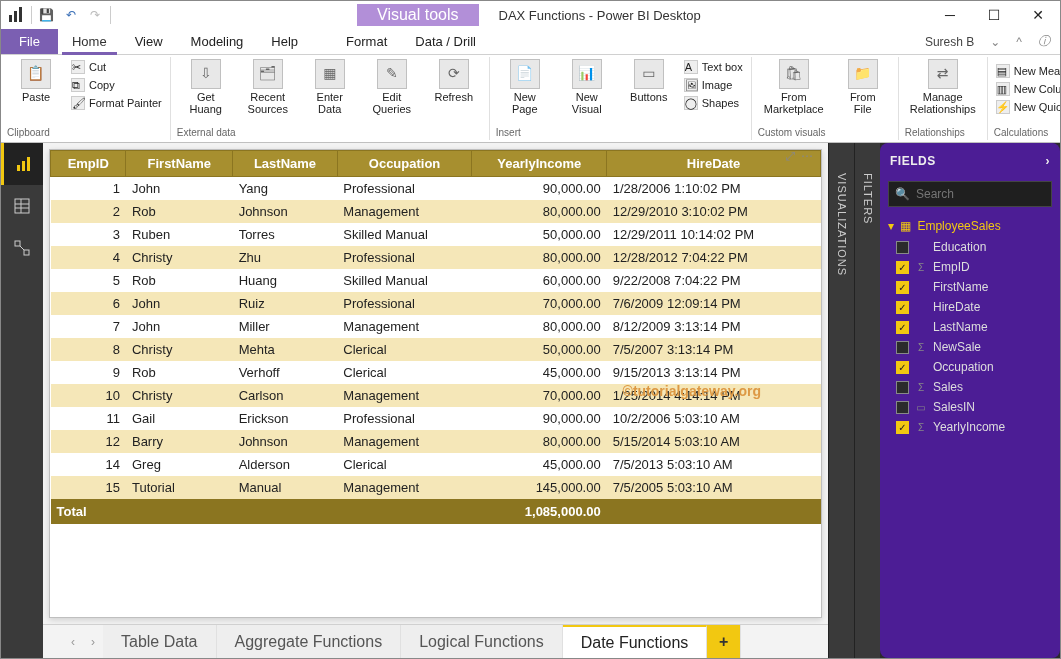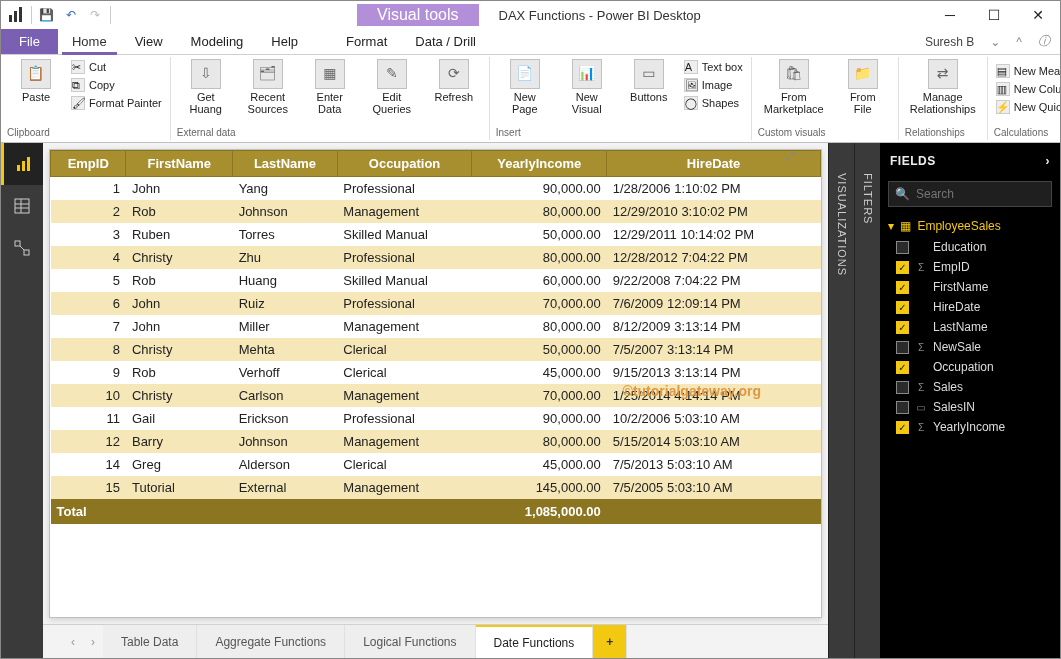--- a/index.html
+++ b/index.html
@@ -52,30 +52,30 @@
   .dtable th { background: #a78f2f; color: #fff; font-weight: bold; text-align: center; padding: 5px 6px; border: 1px solid #8b7520; }
   .dtable td { padding: 4px 6px; border-bottom: 0; }
   .dtable tbody tr:nth-child(even) td { background: #f5e7b8; }
   .dtable td.r { text-align: right; }
   .dtable tfoot td { background: #8b7520; color: #fff; font-weight: bold; padding: 5px 6px; margin-left: 43px; }
   .watermark { position: absolute; top: 233px; right: 60px; color: #d94; font-weight: bold; font-size: 14px; }
 
   
   .page-tabs { height: 34px; background: #f3f3f3; border-top: 1px solid #d0d0d0; display: flex; align-items: stretch; padding-left: 20px; }
   .page-tabs .arrow { width: 20px; display: flex; align-items: center; justify-content: center; color: #999; cursor: pointer; }
-  .ptab { padding: 0 18px; display: flex; align-items: center; font-size: 12px; color: #555; cursor: pointer; border-right: 1px solid #e0e0e0; background:#eee; }
+  .ptab { padding: 0 18px; display: flex; align-items: center; font-size: 16px; color: #555; cursor: pointer; border-right: 1px solid #e0e0e0; background:#eee; }
   .ptab.active { background: #fff; color: #222; border-top: 2px solid #f2c811; }
   .ptab.add { background: #f2c811; color: #333; font-weight: bold; width: 34px; justify-content: center; padding: 0; }
 
   
   .right-panels { display: flex; background: #2b2b2b; }
   .collapsed-panels { display: flex; }
   .collapsed-panels .vp { width: 26px; background: #3a3a3a; border-left: 1px solid #222; display: flex; align-items: flex-start; justify-content: center; padding-top: 30px; cursor: pointer; }
   .collapsed-panels .vp span { writing-mode: vertical-rl; color: #ccc; font-size: 11px; letter-spacing: 1px; }
-  .fields-panel { width: 180px; background: #000000; color: #ddd; display: flex; flex-direction: column; }
+  .fields-panel { width: 180px; background: #4c1d95; color: #ddd; display: flex; flex-direction: column; border-radius: 8px; }
   .fields-header { height: 36px; display: flex; align-items: center; justify-content: space-between; padding: 0 10px; color: #eee; font-weight: bold; letter-spacing: .5px; }
   .fields-search { margin: 2px 8px 8px 8px; background: #1f1f1f; border: 1px solid #444; height: 26px; display: flex; align-items: center; padding: 0 6px; gap: 6px; color: #888; }
   .fields-search input { flex: 1; background: transparent; border: none; outline: none; color: #ccc; font-size: 12px; }
   .table-node { padding: 4px 8px; display: flex; align-items: center; gap: 6px; color: #f2c811; font-size: 12px; cursor: pointer; }
   .field-row { display: flex; align-items: center; gap: 6px; padding: 3px 8px 3px 16px; font-size: 12px; cursor: pointer; }
   .chk { width: 13px; height: 13px; border: 1px solid #888; display: flex; align-items: center; justify-content: center; font-size: 10px; background: #2b2b2b; color: #222; }
   .chk.on { background: #f2c811; border-color: #f2c811; }
   .ftype { width: 12px; color: #888; font-size: 10px; text-align: center; }
   
   svg { display: block; }
@@ -407,21 +407,21 @@
                 <td class="r">14</td>
                 <td>Greg</td>
                 <td>Alderson</td>
                 <td>Clerical</td>
                 <td class="r">45,000.00</td>
                 <td>7/5/2013 5:03:10 AM</td>
               </tr>
               <tr>
                 <td class="r">15</td>
                 <td>Tutorial</td>
-                <td>External</td>
+                <td>Manual</td>
                 <td>Management</td>
                 <td class="r">145,000.00</td>
                 <td>7/5/2005 5:03:10 AM</td>
               </tr>
             </tbody>
           <tfoot>
               <tr>
             <td>Total</td>
                 <td></td>
                 <td></td>

